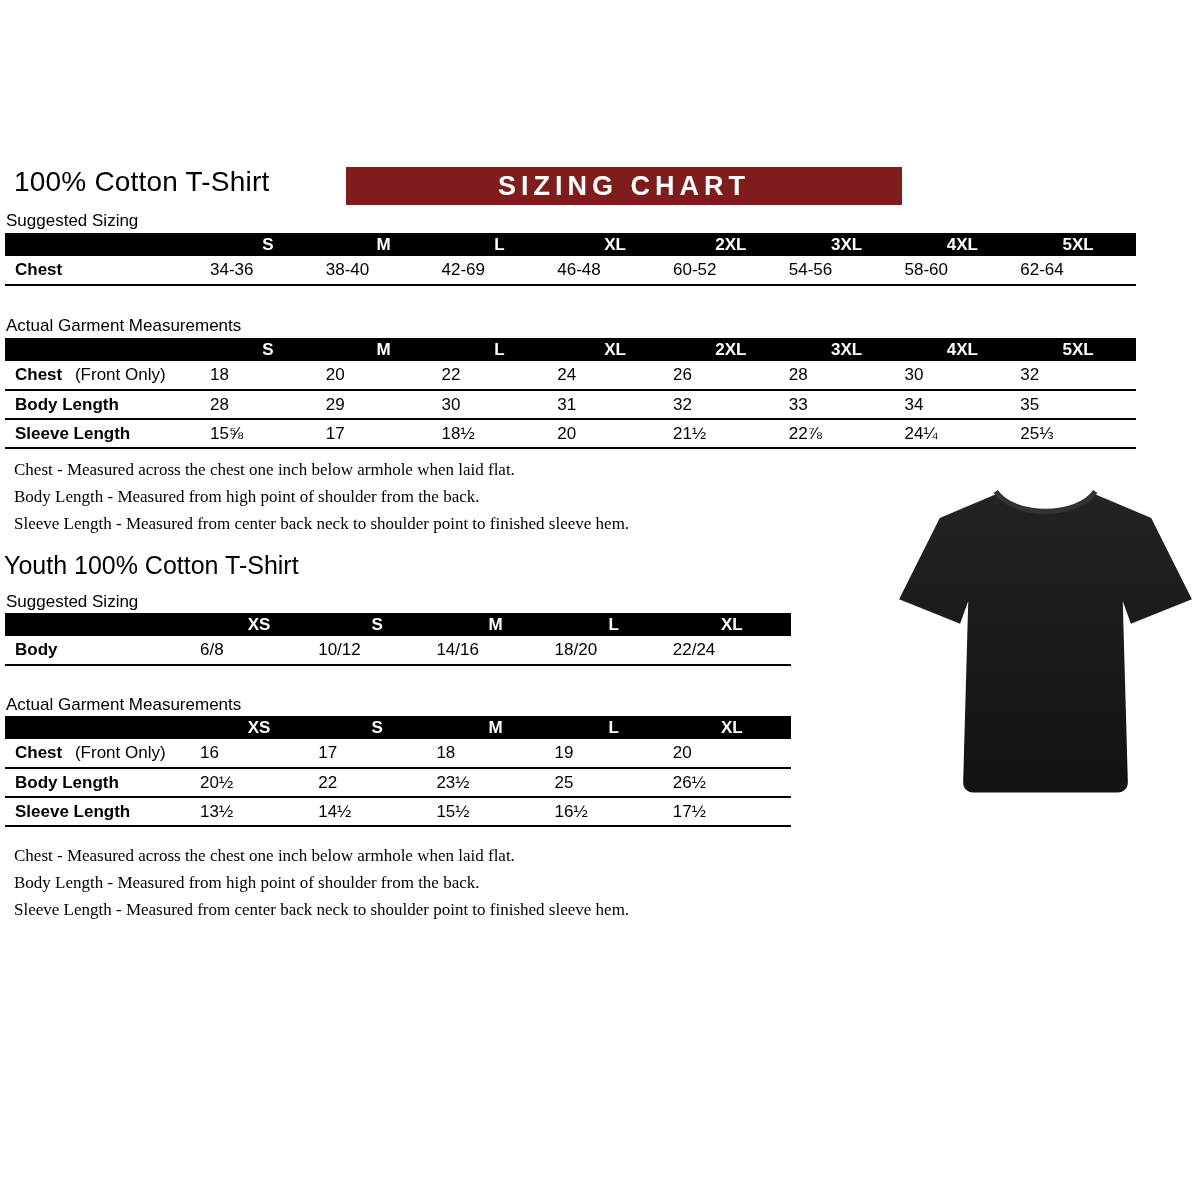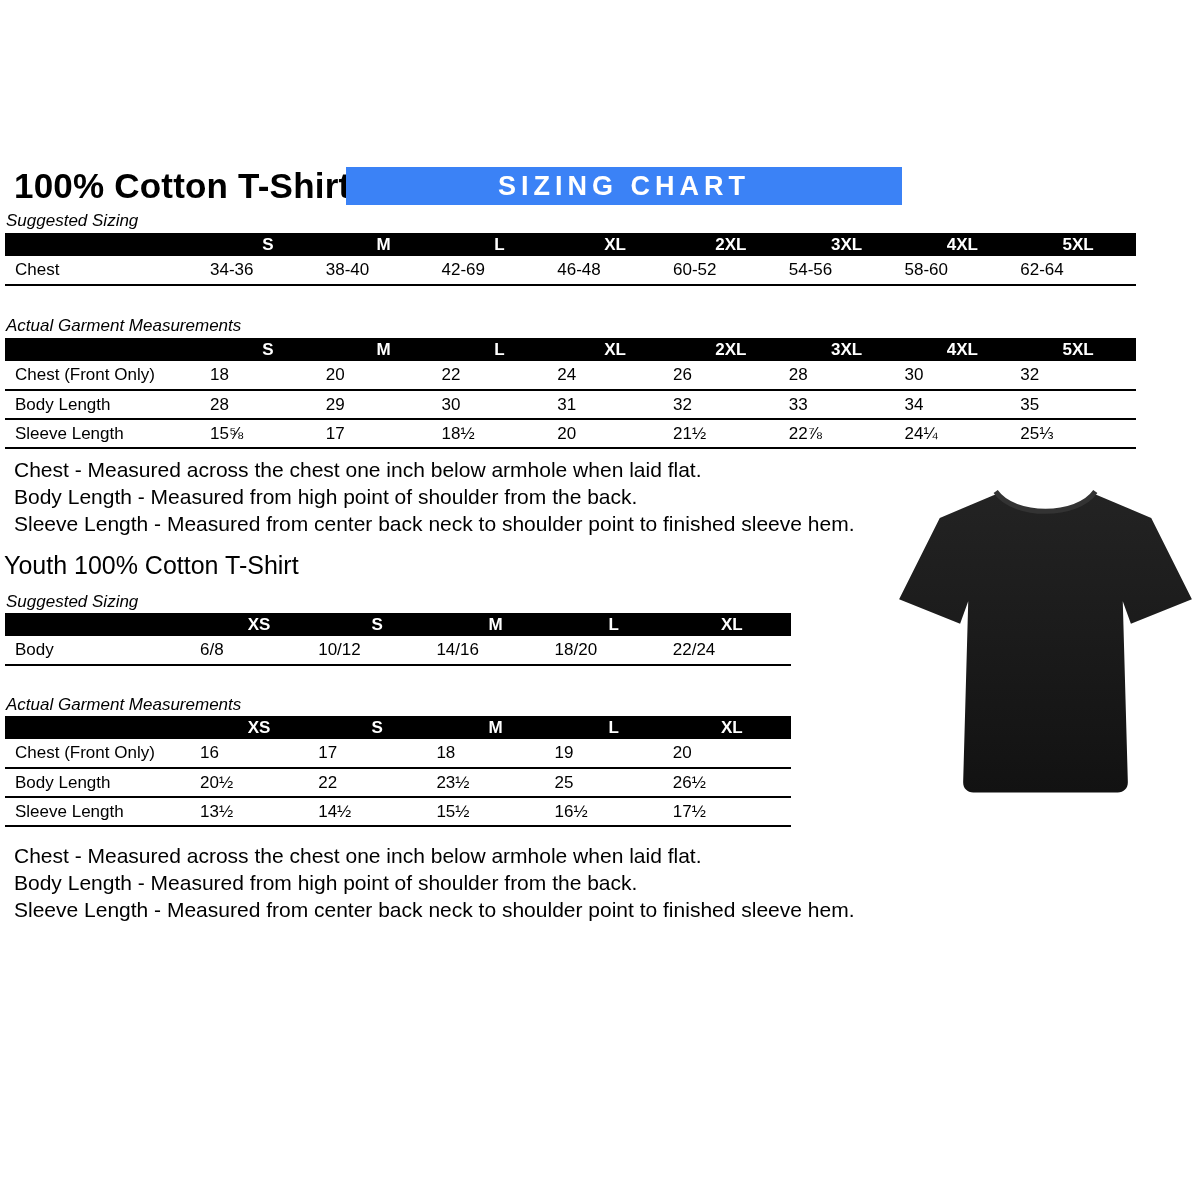--- a/index.html
+++ b/index.html
@@ -4,45 +4,45 @@
 <style>
   * { margin:0; padding:0; box-sizing:border-box; }
   html,body { background:#ffffff; }
   body {
     width:1200px; height:1200px; position:relative;
     font-family:"Liberation Sans", sans-serif; color:#000;
     overflow:hidden;
   }
   .abs { position:absolute; }
 
-  .page-title { font-size:35px; font-weight:700; letter-spacing:0.2px; }
+  .page-title { font-size:28px; font-weight:400; letter-spacing:0.2px; }
   .youth-title { font-size:25px; font-weight:400; }
 
   .banner {
-    background:#3b82f6; color:#fff;
+    background:#7f1d1d; color:#fff;
     display:flex; align-items:center; justify-content:center;
     font-weight:700; font-size:27px; letter-spacing:5px;
   }
 
-  .section-label { font-size:17px; font-weight:400;font-style:italic; }
+  .section-label { font-size:17px; font-weight:400; }
 
   table.size-table { border-collapse:collapse; table-layout:fixed; }
   table.size-table thead th {
     background:#000; color:#fff; font-weight:700; font-size:17px;
     height:23px; text-align:center; padding:0;
   }
   table.size-table tbody td {
     font-size:17px; height:29px; 
     border-bottom:2px solid #000; padding:0; vertical-align:middle;
   }
   table.size-table tbody td.row-label { text-align:left; padding-left:10px; }
-  .lbl-bold { font-weight:400; }
-  .lbl-suffix { font-weight:400; }
-
-  .note { font-size:21px; line-height:27px; }
+  .lbl-bold { font-weight:700; }
+  .lbl-suffix { font-weight:400;margin-left:8px; }
+
+  .note { font-size:17px; line-height:27px;font-family:Liberation Serif, serif; }
 
   .tshirt-wrap { width:305px; height:350px; }
 </style>
 </head>
 <body>
 
 <div class="abs page-title" style="left:14px; top:166px;">100% Cotton T-Shirt</div>
 
 <div class="abs banner" style="left:346px; top:167px; width:556px; height:38px;">SIZING CHART</div>
 

